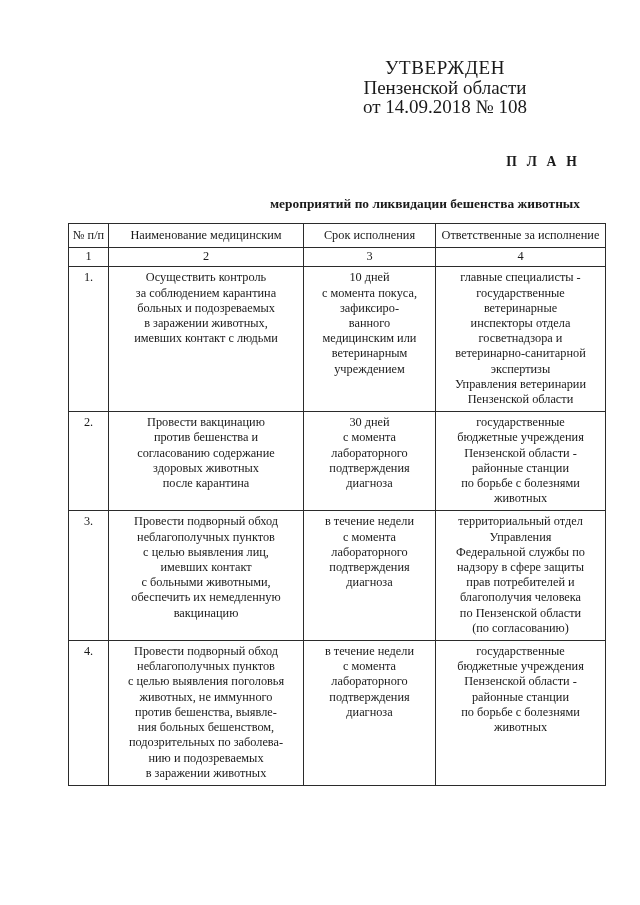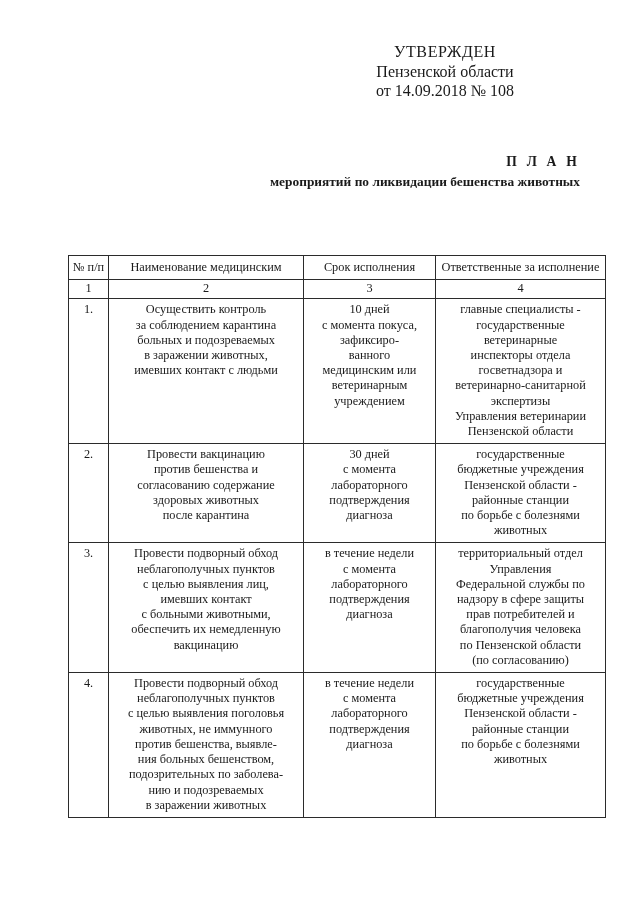--- a/index.html
+++ b/index.html
@@ -19,25 +19,25 @@
   .page {
     position: relative;
     width: 640px;
     height: 905px;
     box-sizing: border-box;
   }
 
   
   .approval {
     position: absolute;
-    top: 42px;
+    top: 58px;
     left: 300px;
     width: 290px;
     text-align: center;
-    font-size: 16px;
+    font-size: 19px;
     line-height: 19.5px;
   }
   .approval .line {
     white-space: nowrap;
   }
   .approval .line-1 {
     letter-spacing: 0.6px;
   }
 
   
@@ -50,36 +50,36 @@
     font-weight: bold;
     font-size: 13.4px;
     line-height: 19.5px;
   }
   .title-block .plan-word {
     letter-spacing: 3.2px;
     font-size: 13.6px;
   }
   .title-block .sub {
     white-space: nowrap;
+    margin-top: 22px;
   }
 
   
   .table-wrap {
     position: absolute;
     top: 223px;
     left: 68px;
     width: 537px;
   }
   table.plan {
     border-collapse: collapse;
     width: 537px;
     table-layout: fixed;
     font-size: 12.3px;
     line-height: 15.2px;
-    margin-top: 32px;
   }
   table.plan col.c1 { width: 40px;  }
   table.plan col.c2 { width: 195px; }
   table.plan col.c3 { width: 132px; }
   table.plan col.c4 { width: 170px; }
 
   table.plan th,
   table.plan td {
     border: 1px solid #2b2b2b;
     text-align: center;

